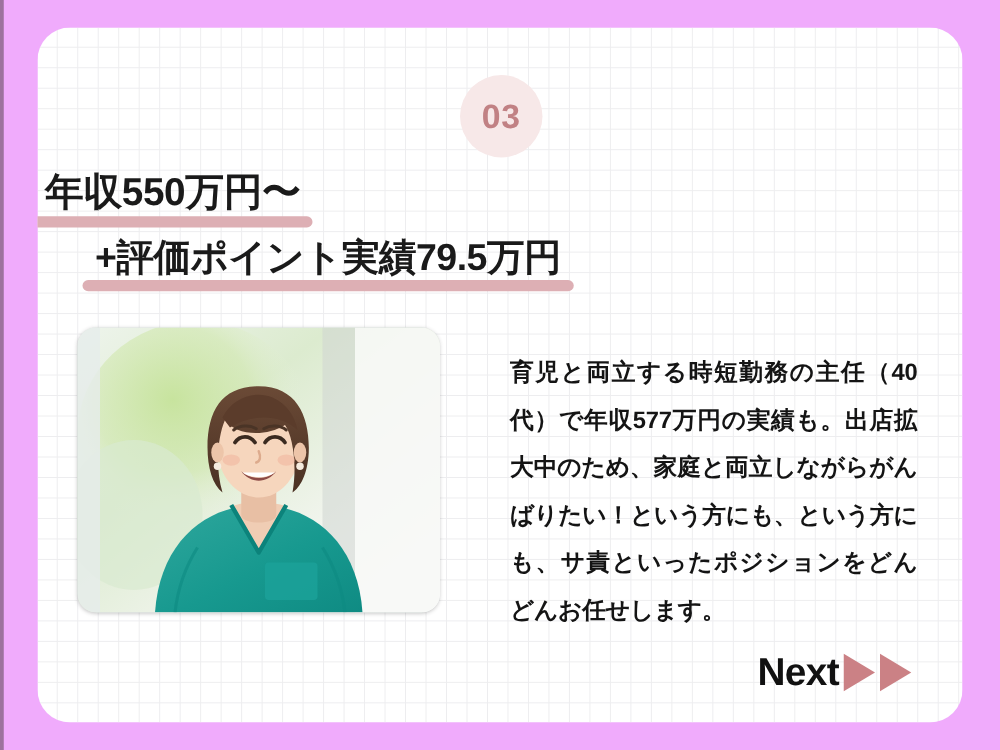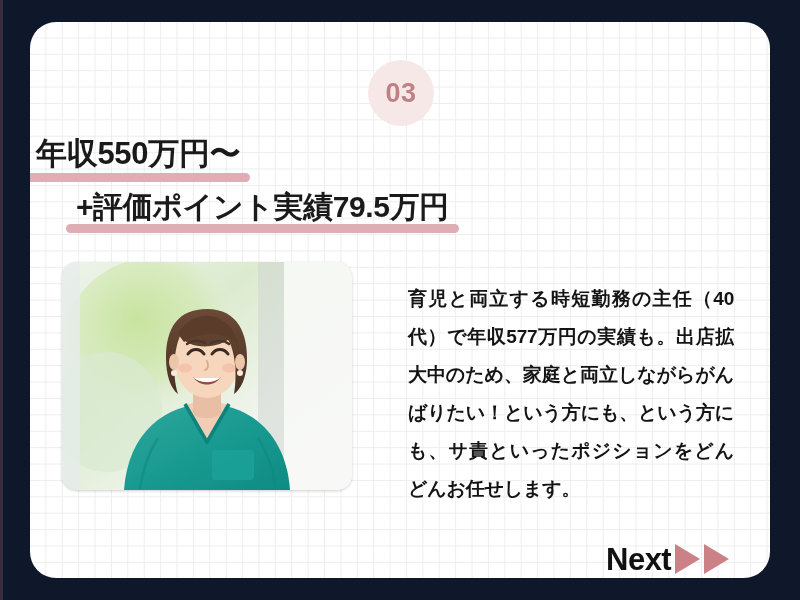--- a/index.html
+++ b/index.html
@@ -12,21 +12,21 @@
     overflow: hidden;
     font-family: "Liberation Sans", "DejaVu Sans", sans-serif;
     background: #f0d9da;
   }
 
   
   #slide {
     position: relative;
     width: 800px;
     height: 600px;
-    background: #0f172a;
+    background: #f0abfc;
     box-sizing: border-box;
   }
   
   #left-edge {
     position: absolute;
     left: 0; top: 0;
     width: 3px; height: 600px;
     background: #5a4450;
     opacity: .55;
   }
@@ -127,23 +127,23 @@
     color: #141414;
     text-align: justify;
     text-align-last: left;
     letter-spacing: -0.2px;
   }
 
   
   #next {
     position: absolute;
     left: 576px;
-    top: 522px;
+    top: 500px;
     display: flex;
-    align-items: flex-start;
+    align-items: flex-end;
     gap: 4px;
   }
   #next-label {
     font-size: 31px;
     font-weight: bold;
     color: #111111;
     letter-spacing: -0.5px;
     line-height: 1;
   }
   .tri {

